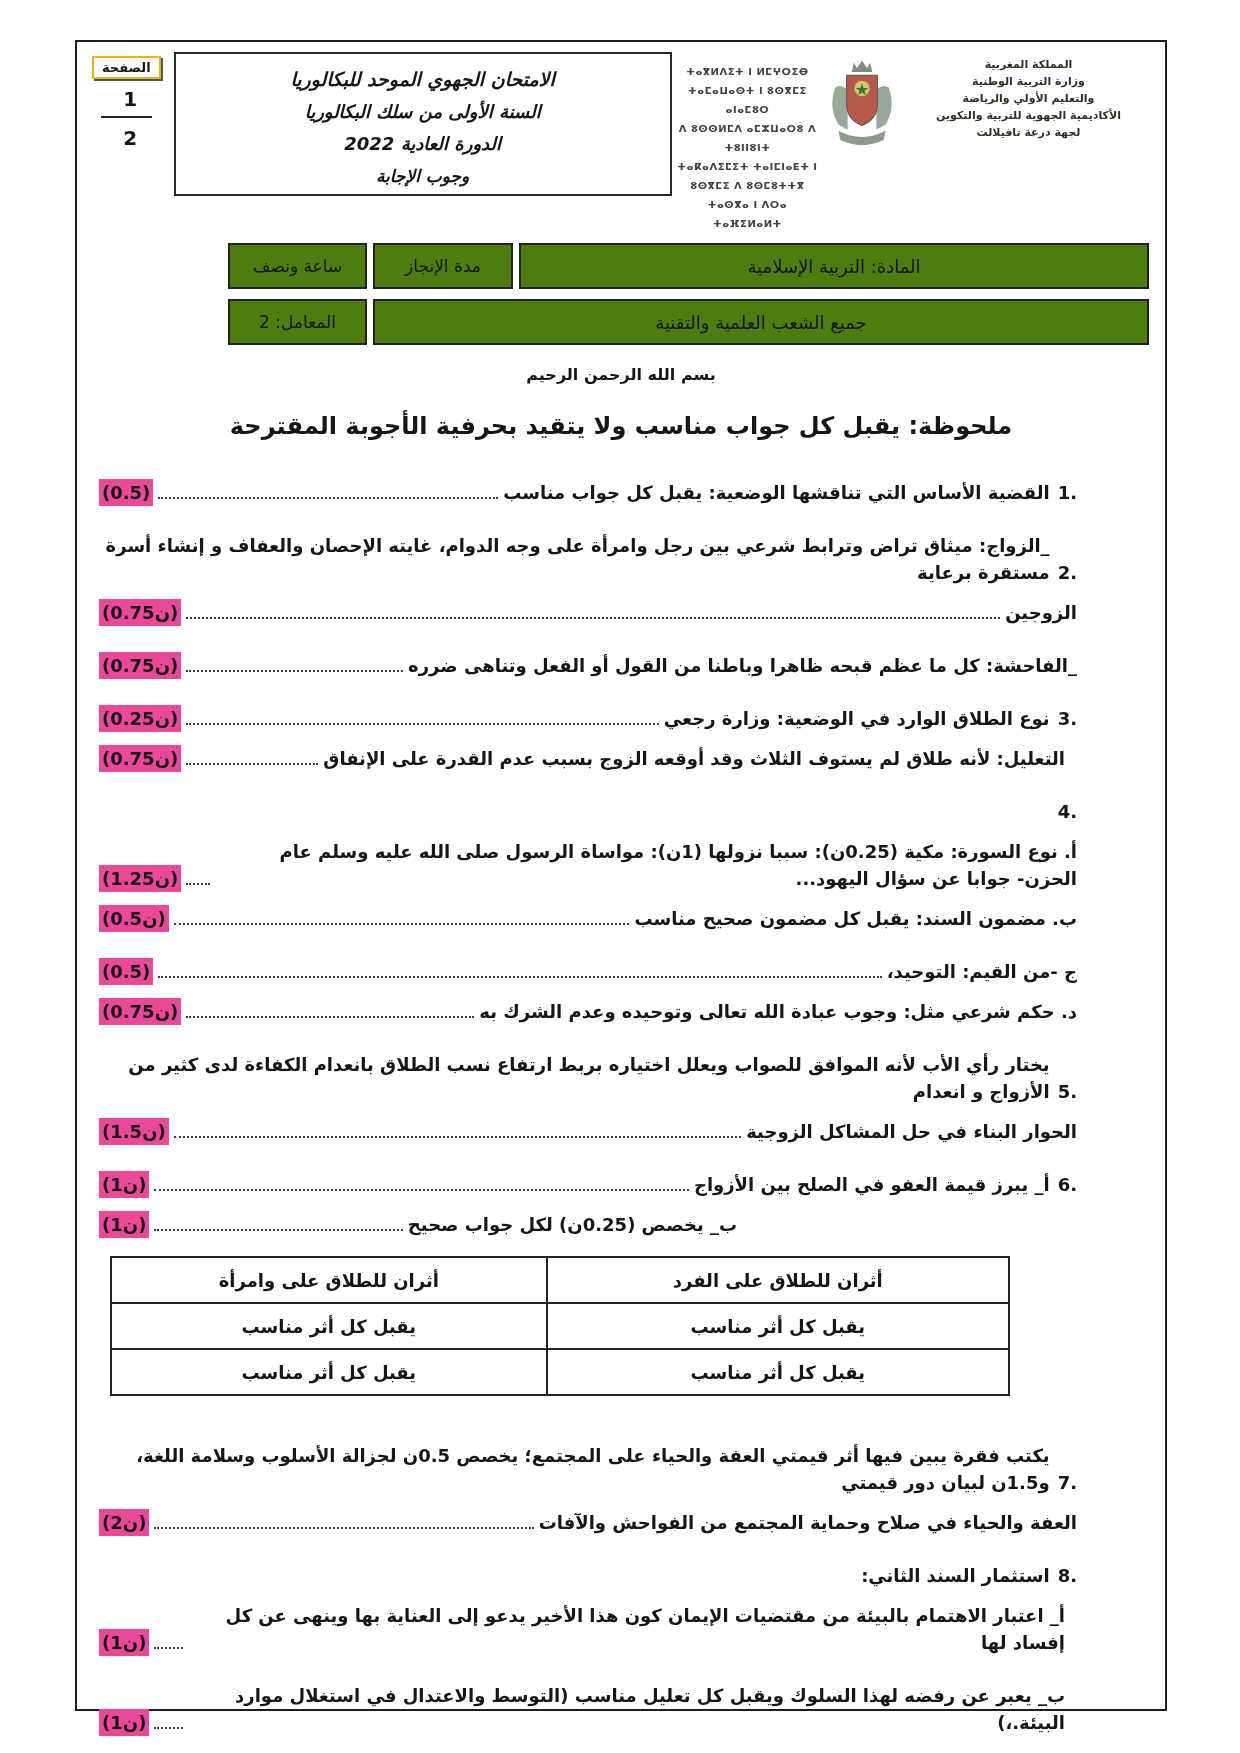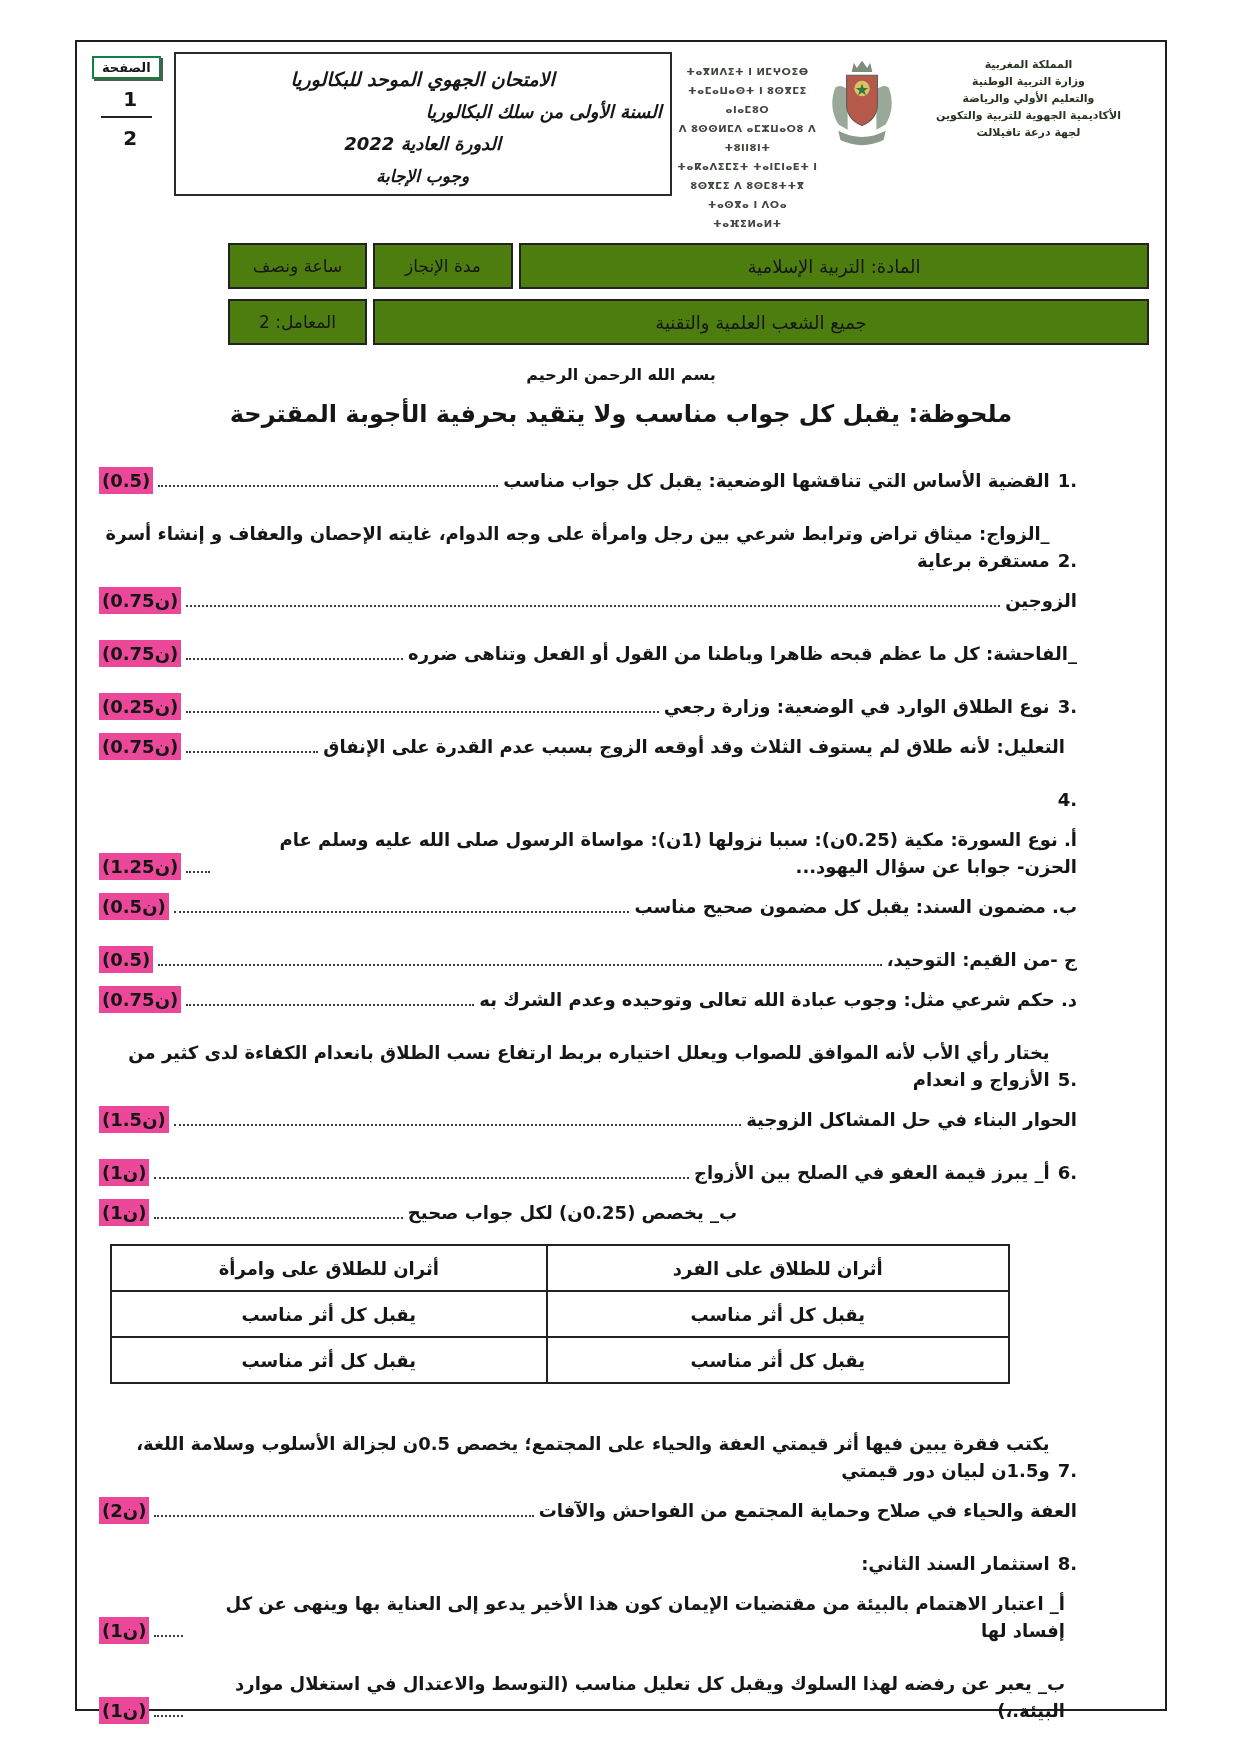--- a/index.html
+++ b/index.html
@@ -30,27 +30,27 @@
   .hdrbox {
     flex: 0 0 498px;
     border: 2px solid #2a2a2a;
     margin-top: 4px;
     margin-left: 8px;
     padding: 14px 8px 8px;
     text-align: center;
     font-style: italic;
   }
   .hdrbox .h1 { font-size: 19px; font-weight: 700; }
-  .hdrbox .h2 { font-size: 18px; font-weight: 700; margin-top: 11px; text-align: right; }
+  .hdrbox .h2 { font-size: 18px; font-weight: 700; margin-top: 11px; }
   .hdrbox .h3 { font-size: 18px; font-weight: 700; margin-top: 11px; }
   .hdrbox .h4 { font-size: 17px; font-weight: 700; margin-top: 12px; }
   .pagebox { width: 82px; margin-right: auto; margin-top: 8px; text-align: center; }
   .pagebox .lbl {
     display: inline-block;
-    border: 2px solid #15803d;
+    border: 2px solid #eab308;
     box-shadow: 2px 2px 0 #555;
     font-size: 13px; font-weight: 700;
     padding: 2px 8px; background: #fff;
   }
   .pagebox .num { font-size: 20px; font-weight: 700; margin-top: 8px; }
   .pagebox .rule { border-top: 2px solid #222; width: 64%; margin: 5px auto; }
 
   
   .inforow { display: flex; margin: 10px 16px 0 150px; }
   .ibox {
@@ -61,21 +61,21 @@
     background: #4d7c0f;
   }
   .ibox.subject { width: 630px; font-size: 18px; }
   .ibox.durlabel { width: 140px; margin-right: 6px; }
   .ibox.durvalue { width: 139px; margin-right: 6px; }
   .ibox.branches { width: 776px; font-size: 18px; }
   .ibox.coeff { width: 139px; margin-right: 6px; }
 
   
   .bismillah { text-align: center; font-size: 16px; font-weight: 700; margin-top: 20px; }
-  .note { text-align: center; font-size: 24px; font-weight: 700; margin-top: 16px; letter-spacing: 0.2px; }
+  .note { text-align: center; font-size: 24px; font-weight: 700; margin-top: 28px; letter-spacing: 0.2px; }
 
   
   .answers { padding: 26px 88px 0 22px; font-size: 18px; }
   .answers2 { padding: 20px 88px 0 22px; font-size: 18px; }
   .ln { display: flex; align-items: flex-end; margin-top: 13px; line-height: 1.5; }
   .ln.mt { margin-top: 26px; }
   .num { font-weight: 700; direction: ltr; unicode-bidi: isolate; margin-left: 8px; white-space: nowrap; }
   .txt { font-weight: 700; }
   .dots { flex: 1 1 30px; border-bottom: 2px dotted #3c3c3c; margin: 0 5px 7px; min-width: 24px; }
   .score {

